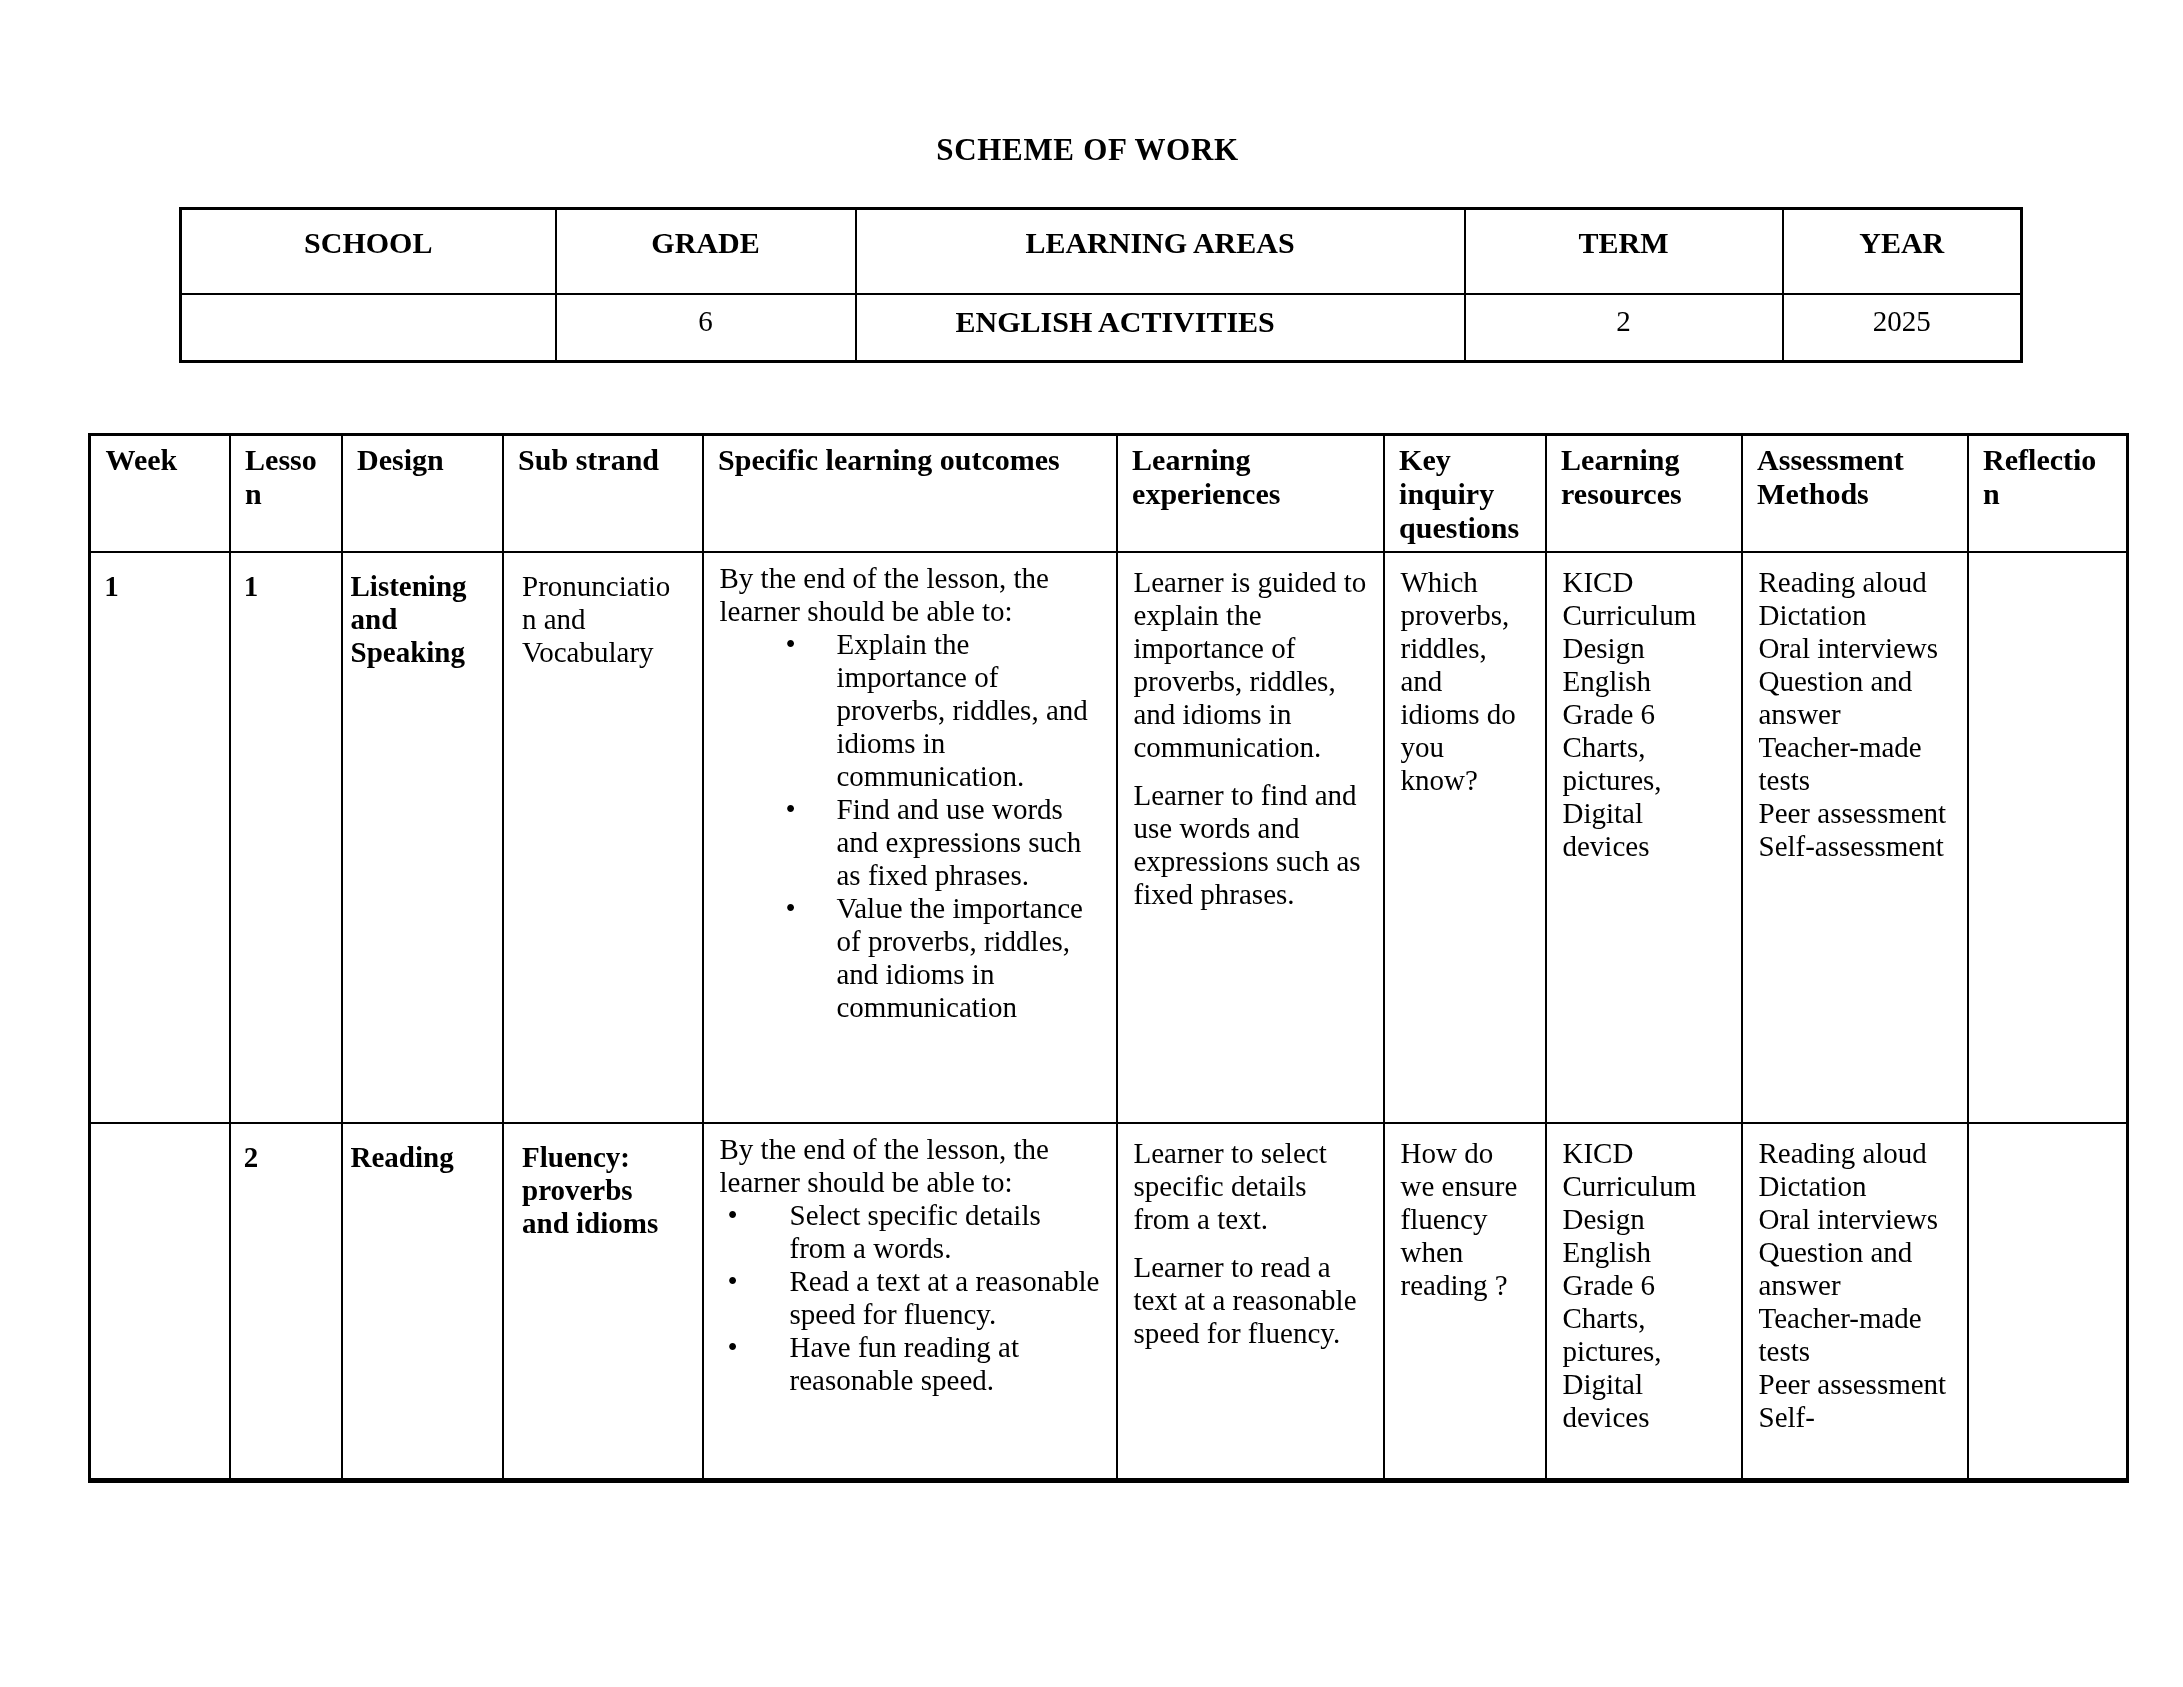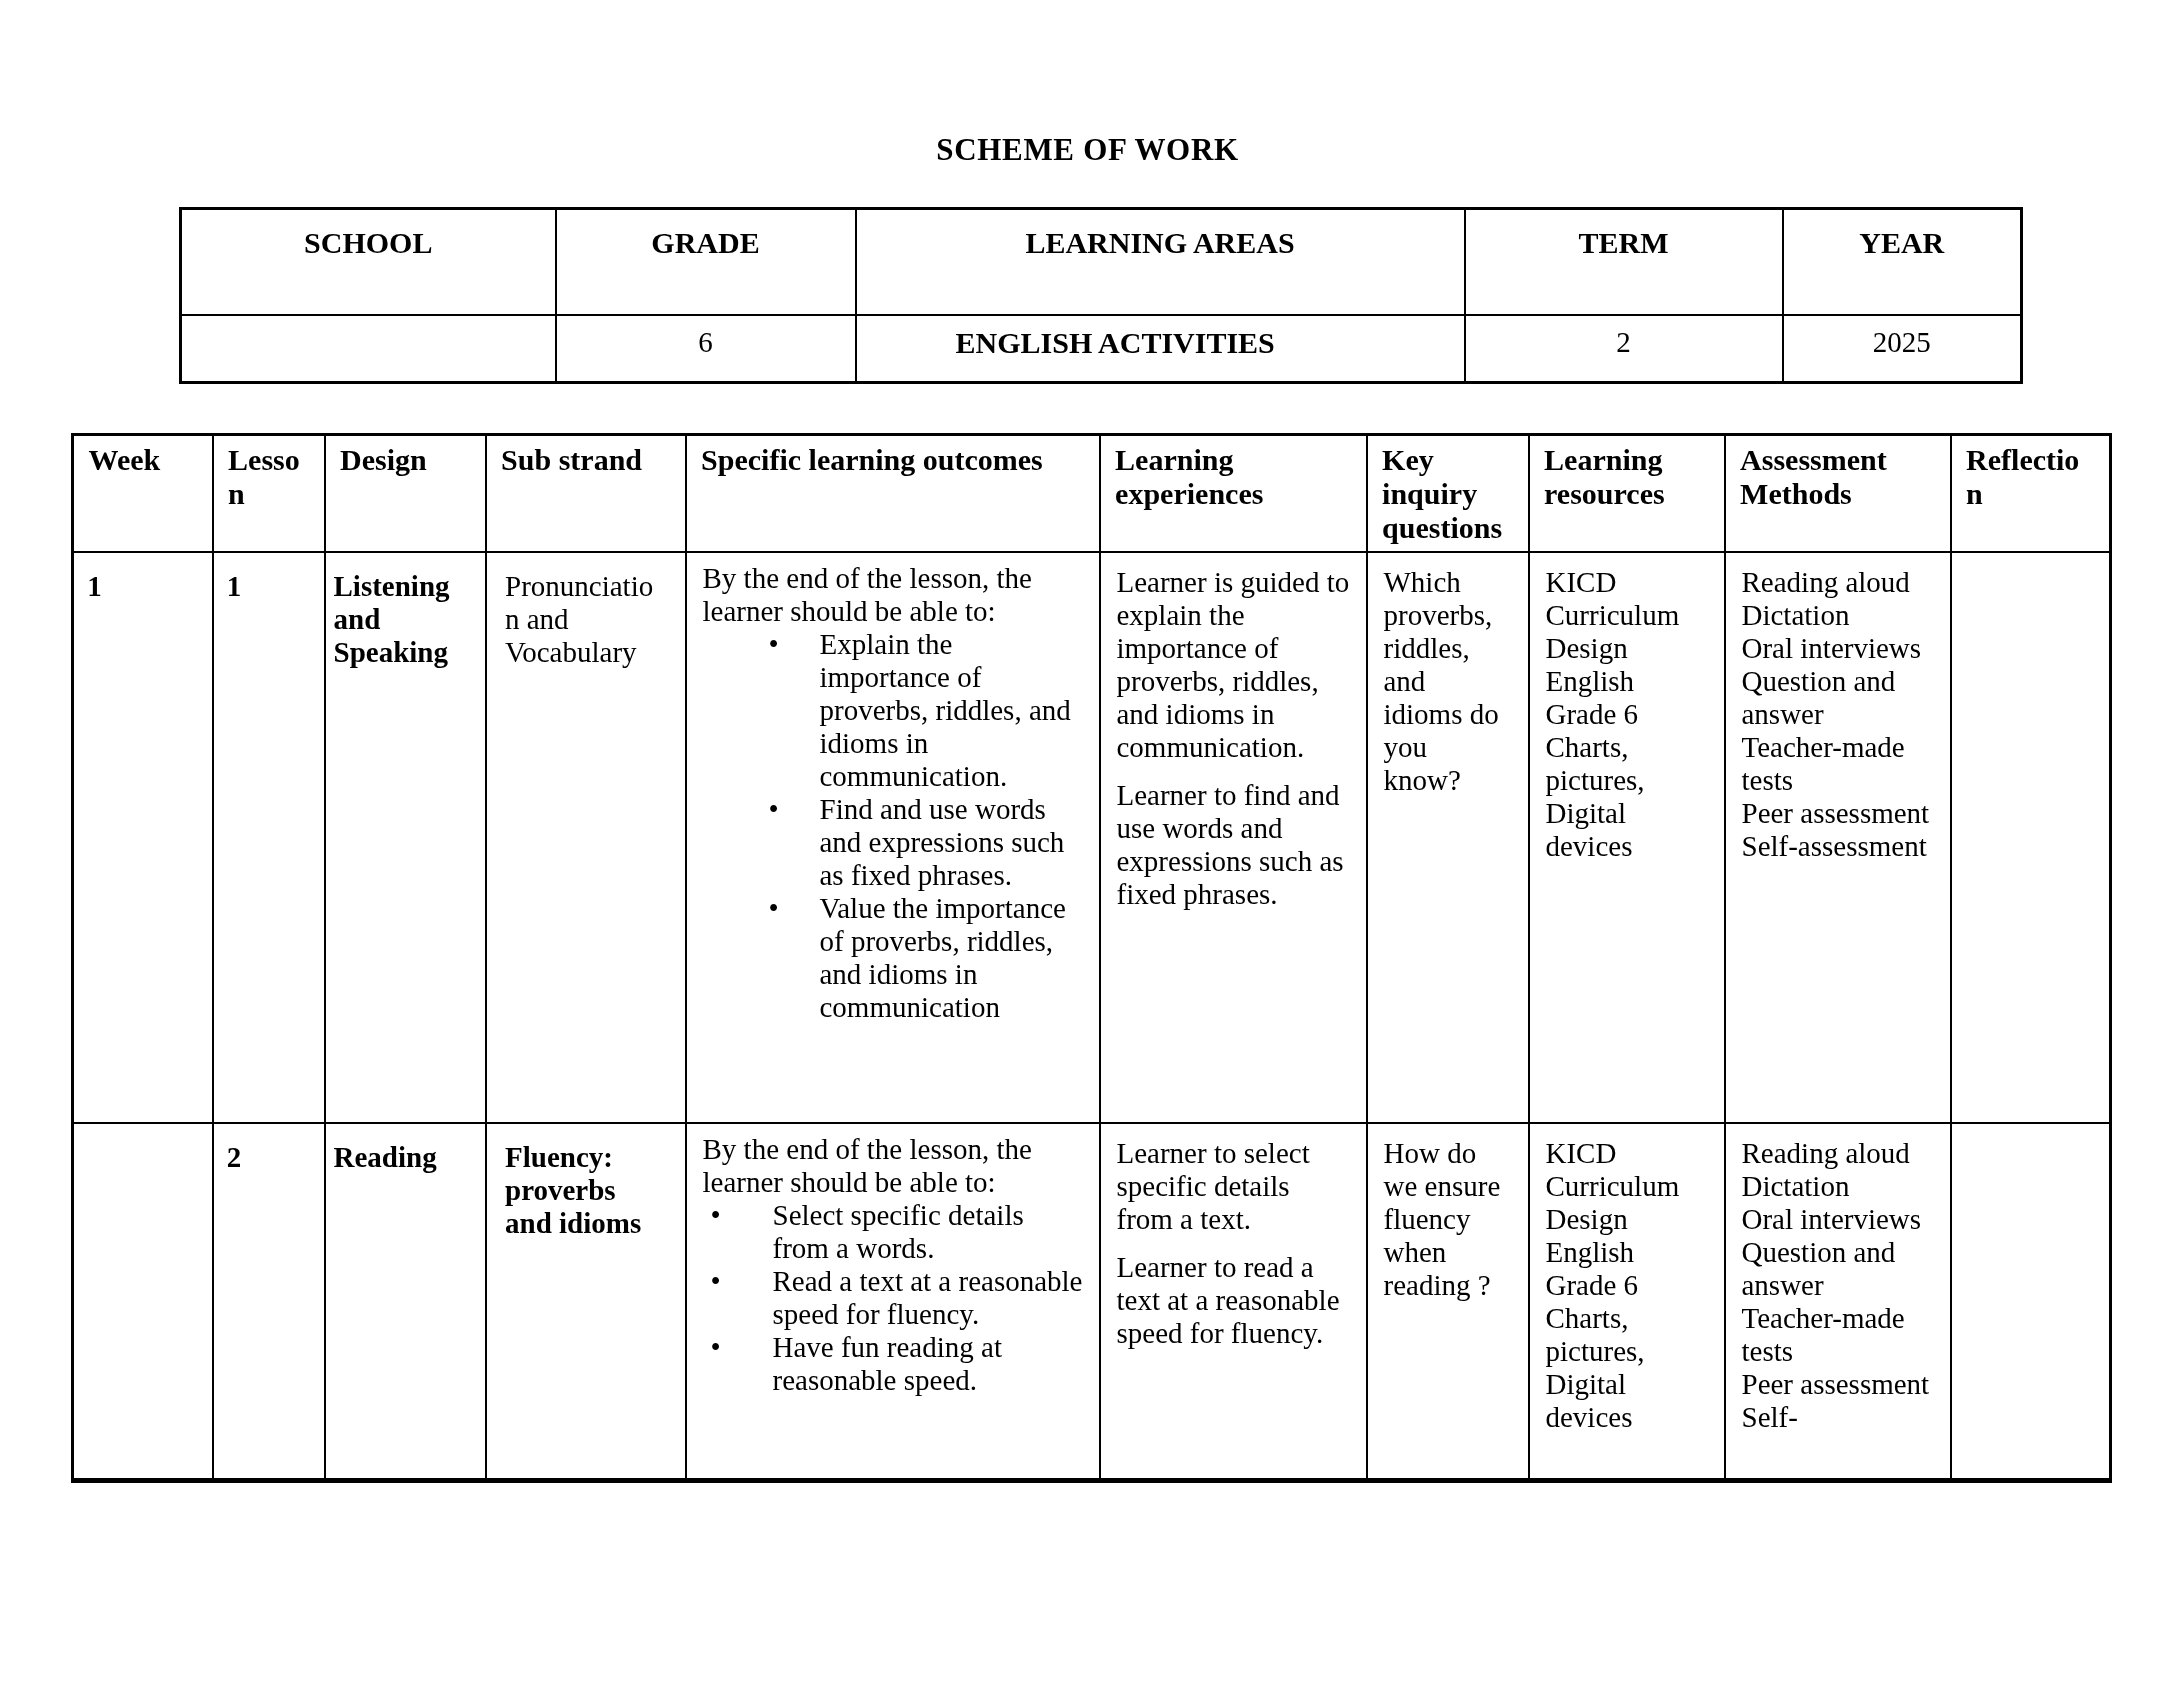--- a/index.html
+++ b/index.html
@@ -20,37 +20,37 @@
   }
   table { border-collapse: collapse; table-layout: fixed; }
   td, th { border: 2px solid #000; vertical-align: top; overflow-wrap: break-word; }
 
   
   .info-table {
     position: absolute; left: 179px; top: 207px;
     width: 1842px;
     border: 3.3px solid #000;
   }
-  .info-table .hdr-row { height: 106px; }
+  .info-table .hdr-row { height: 85px; }
   .info-table .val-row { height: 68px; }
   .info-table th {
     font-size: 30px; font-weight: bold;
     text-align: center; padding: 16px 6.6px 0 6.6px;
   }
   .info-table td {
     font-size: 29px; text-align: center; padding: 10.6px 6.6px 0 6.6px;
   }
   .info-table td.learning-area-val {
     font-weight: bold; font-size: 30px;
     text-align: left; padding-left: 99px; margin-left: 8px;
   }
 
   
   .main-table {
-    position: absolute; left: 71px; top: 433px;
+    position: absolute; left: 88px; top: 433px;
     width: 2038px;
     border: 3.3px solid #000;
     border-bottom-width: 5.3px;
     font-size: 29px; line-height: 33px;
   }
   .main-table thead tr { height: 101px; }
   .main-table th {
     font-size: 30px; line-height: 34px; font-weight: bold;
     text-align: left; padding: 6.6px 14.6px;
     overflow-wrap: anywhere;

